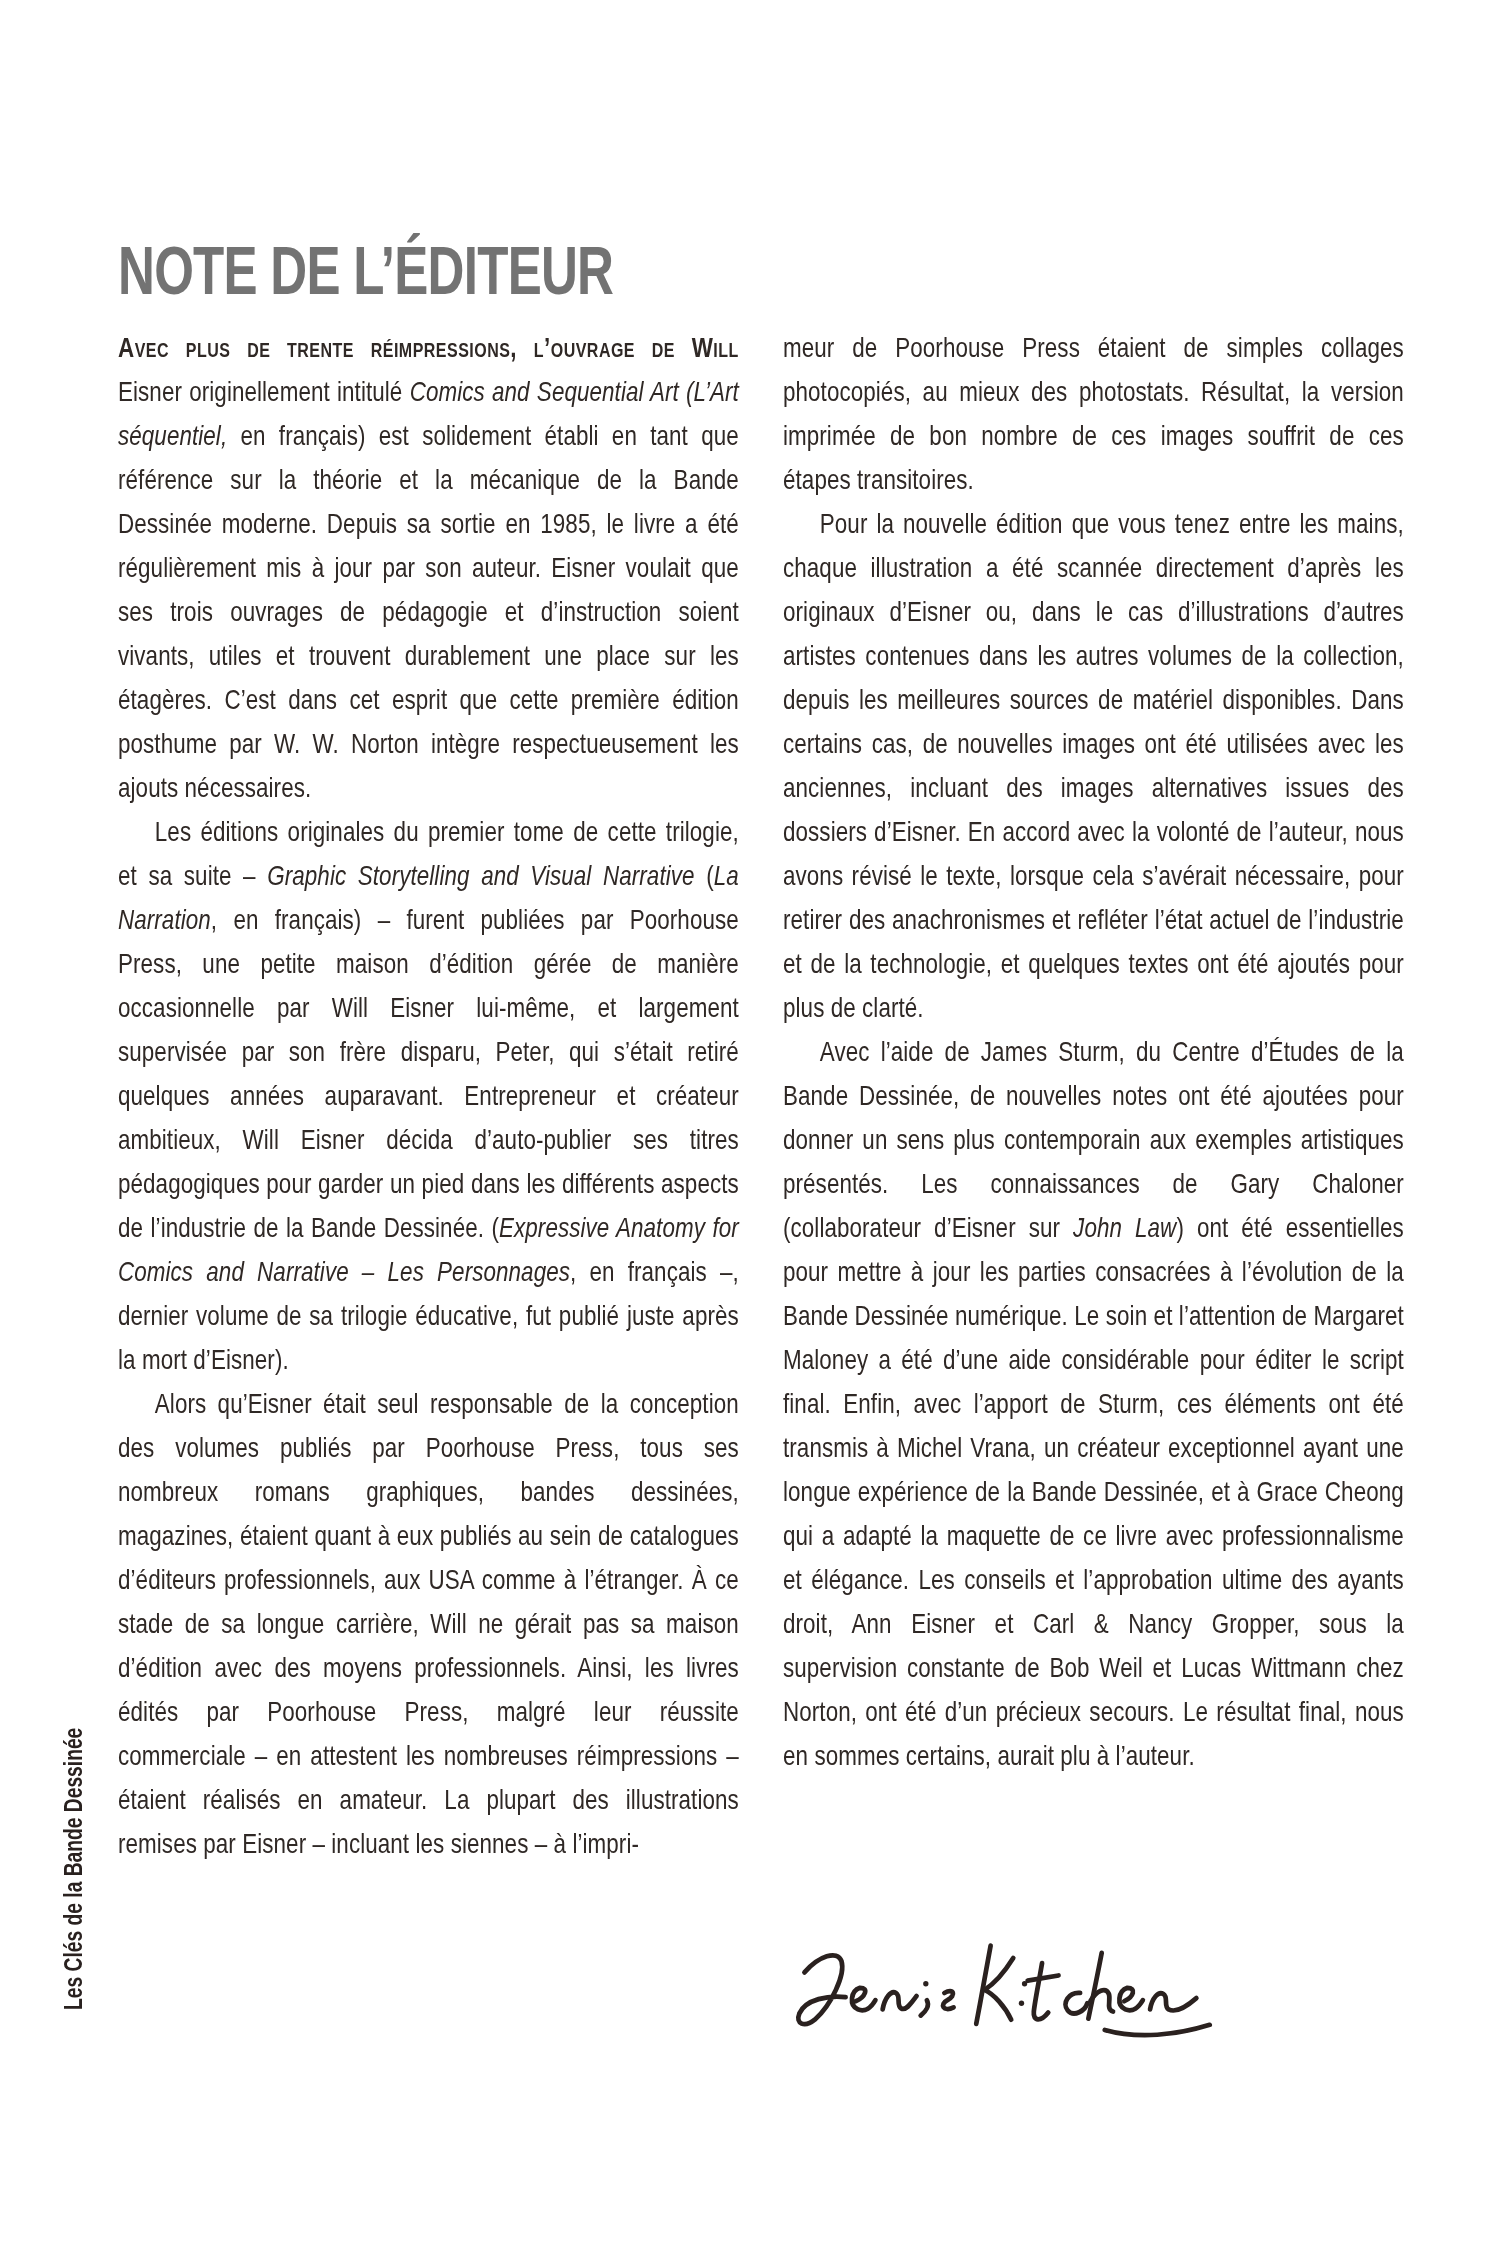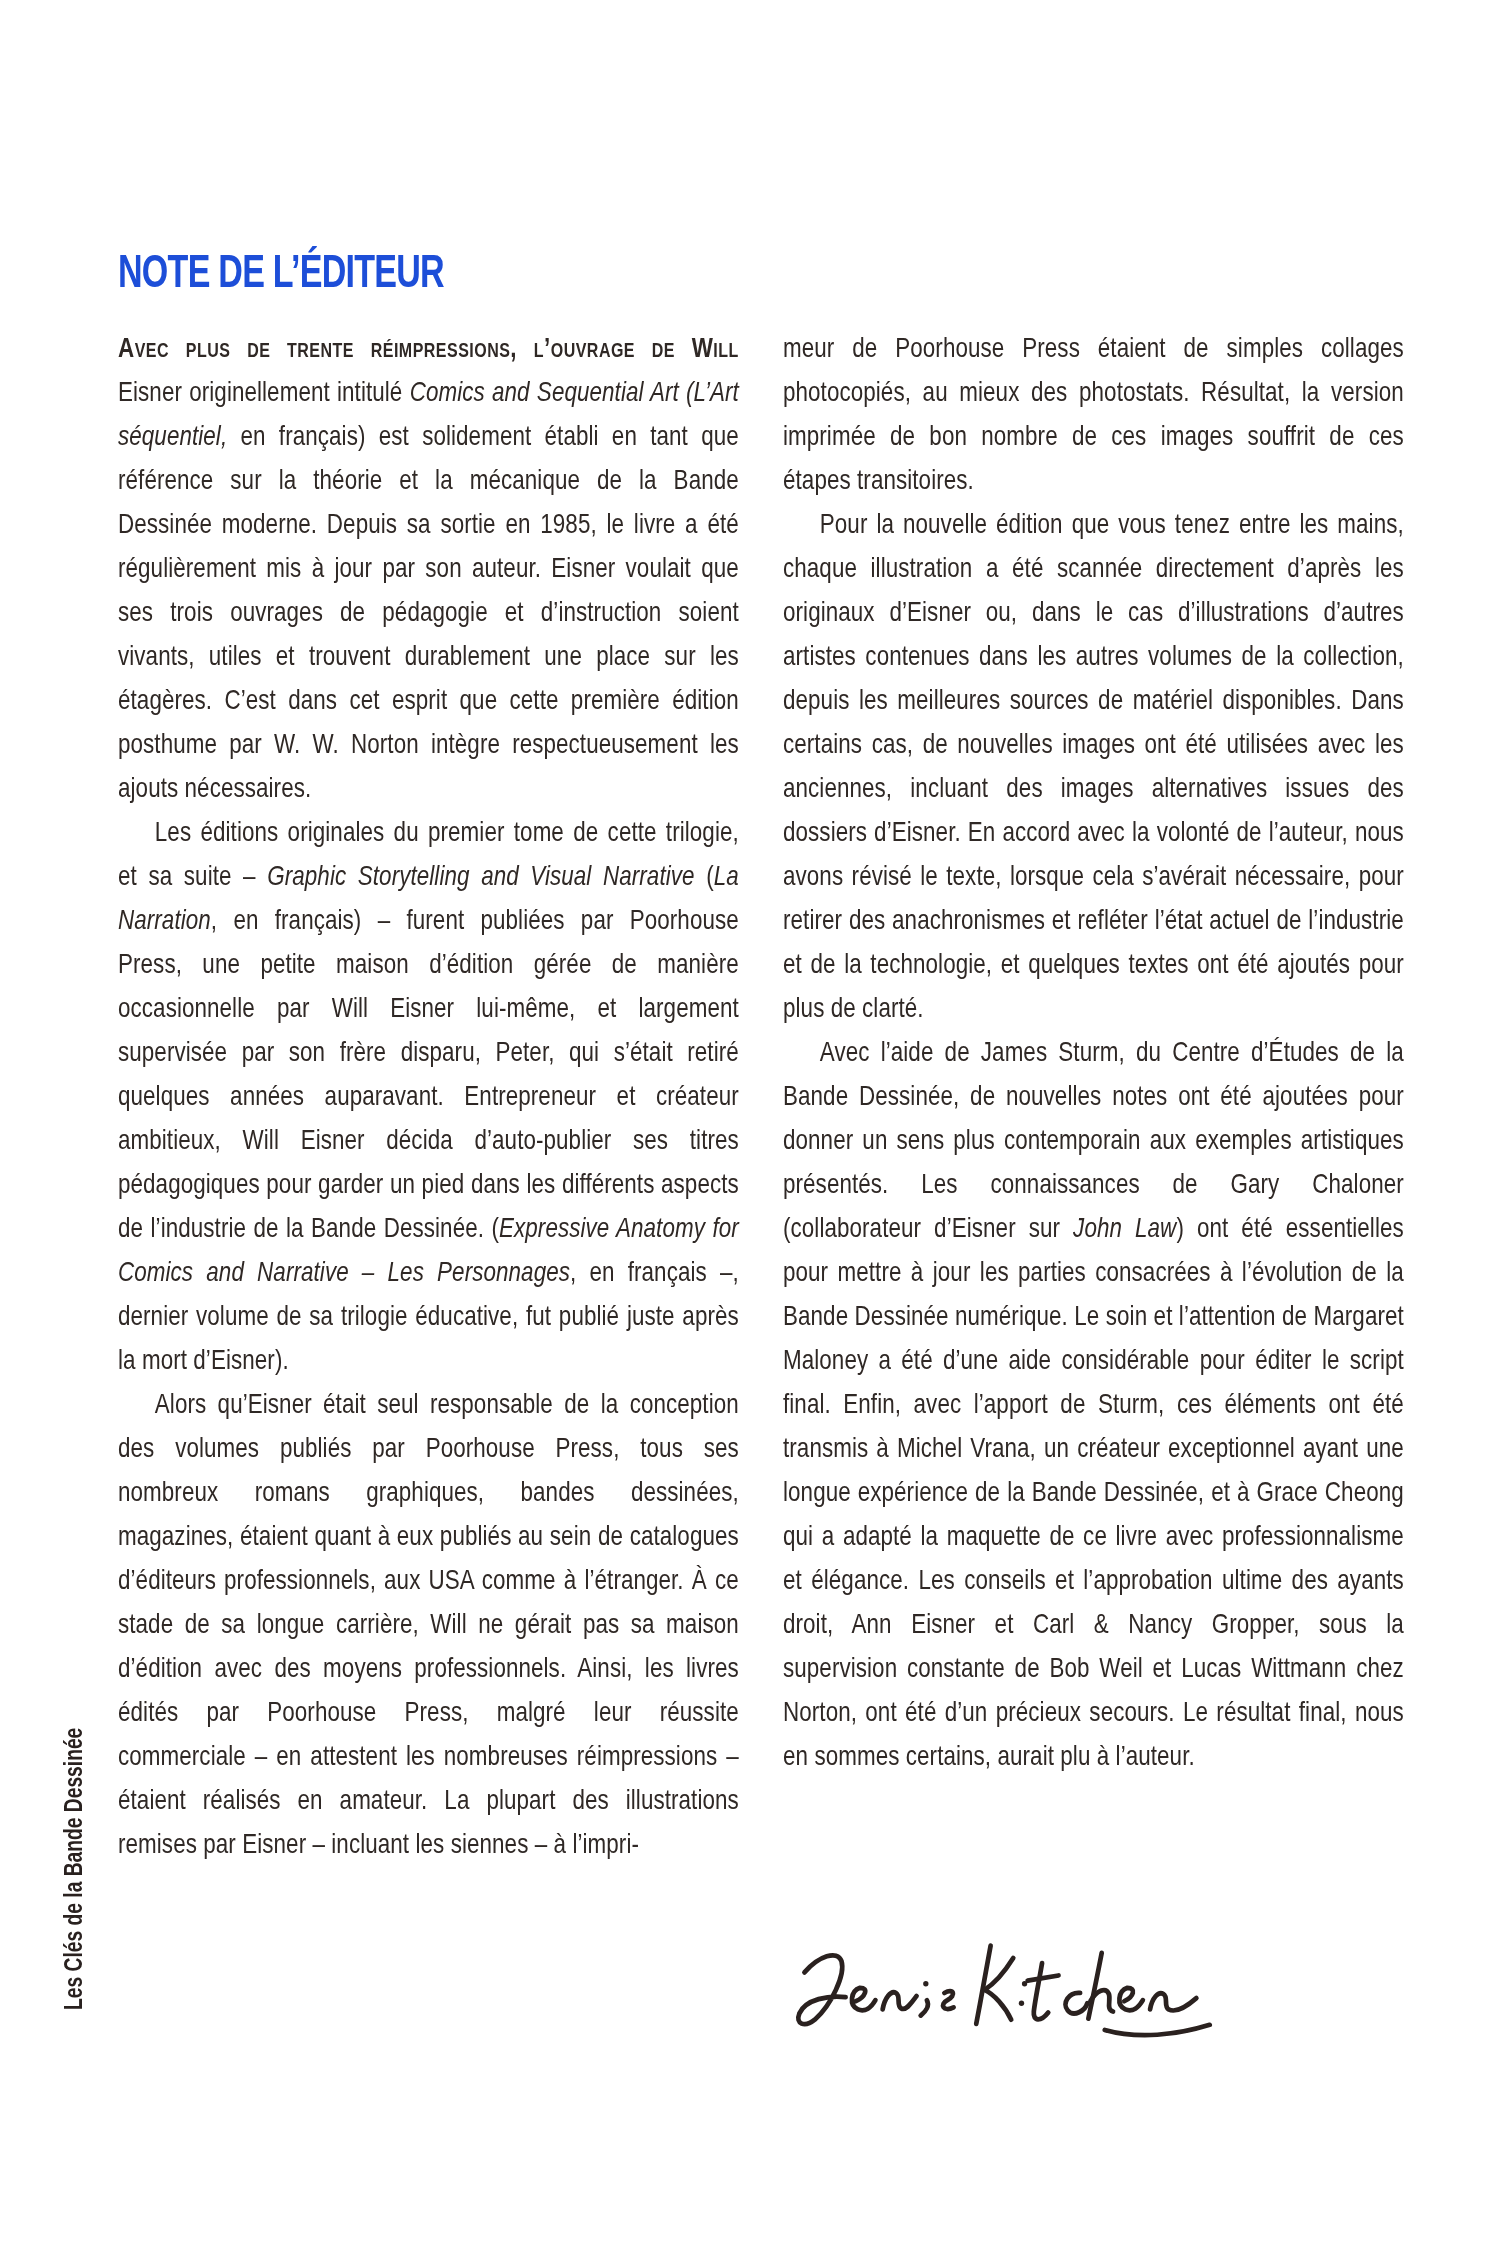--- a/index.html
+++ b/index.html
@@ -6,22 +6,22 @@
   .page{
     position:relative;
     width:1508px;height:2250px;
     background:#ffffff;
     overflow:hidden;
     font-family:"Liberation Sans",sans-serif;
   }
   
   .title{
     position:absolute;left:118px;top:238px;margin:0;
-    font-weight:bold;font-size:46px;line-height:66px;
-    color:#1d4ed8;letter-spacing:-1px;
+    font-weight:bold;font-size:69px;line-height:66px;
+    color:#737373;letter-spacing:-1px;
   }
   .title-inner{display:inline-block;transform:scaleX(0.74);transform-origin:0 0;white-space:nowrap;}
   
   .col{
     position:absolute;top:326px;width:776px;
     transform:scaleX(0.80);transform-origin:0 0;
     font-size:28px;line-height:44px;
     text-align:justify;color:#2f2825;
     letter-spacing:0.1px;
   }

